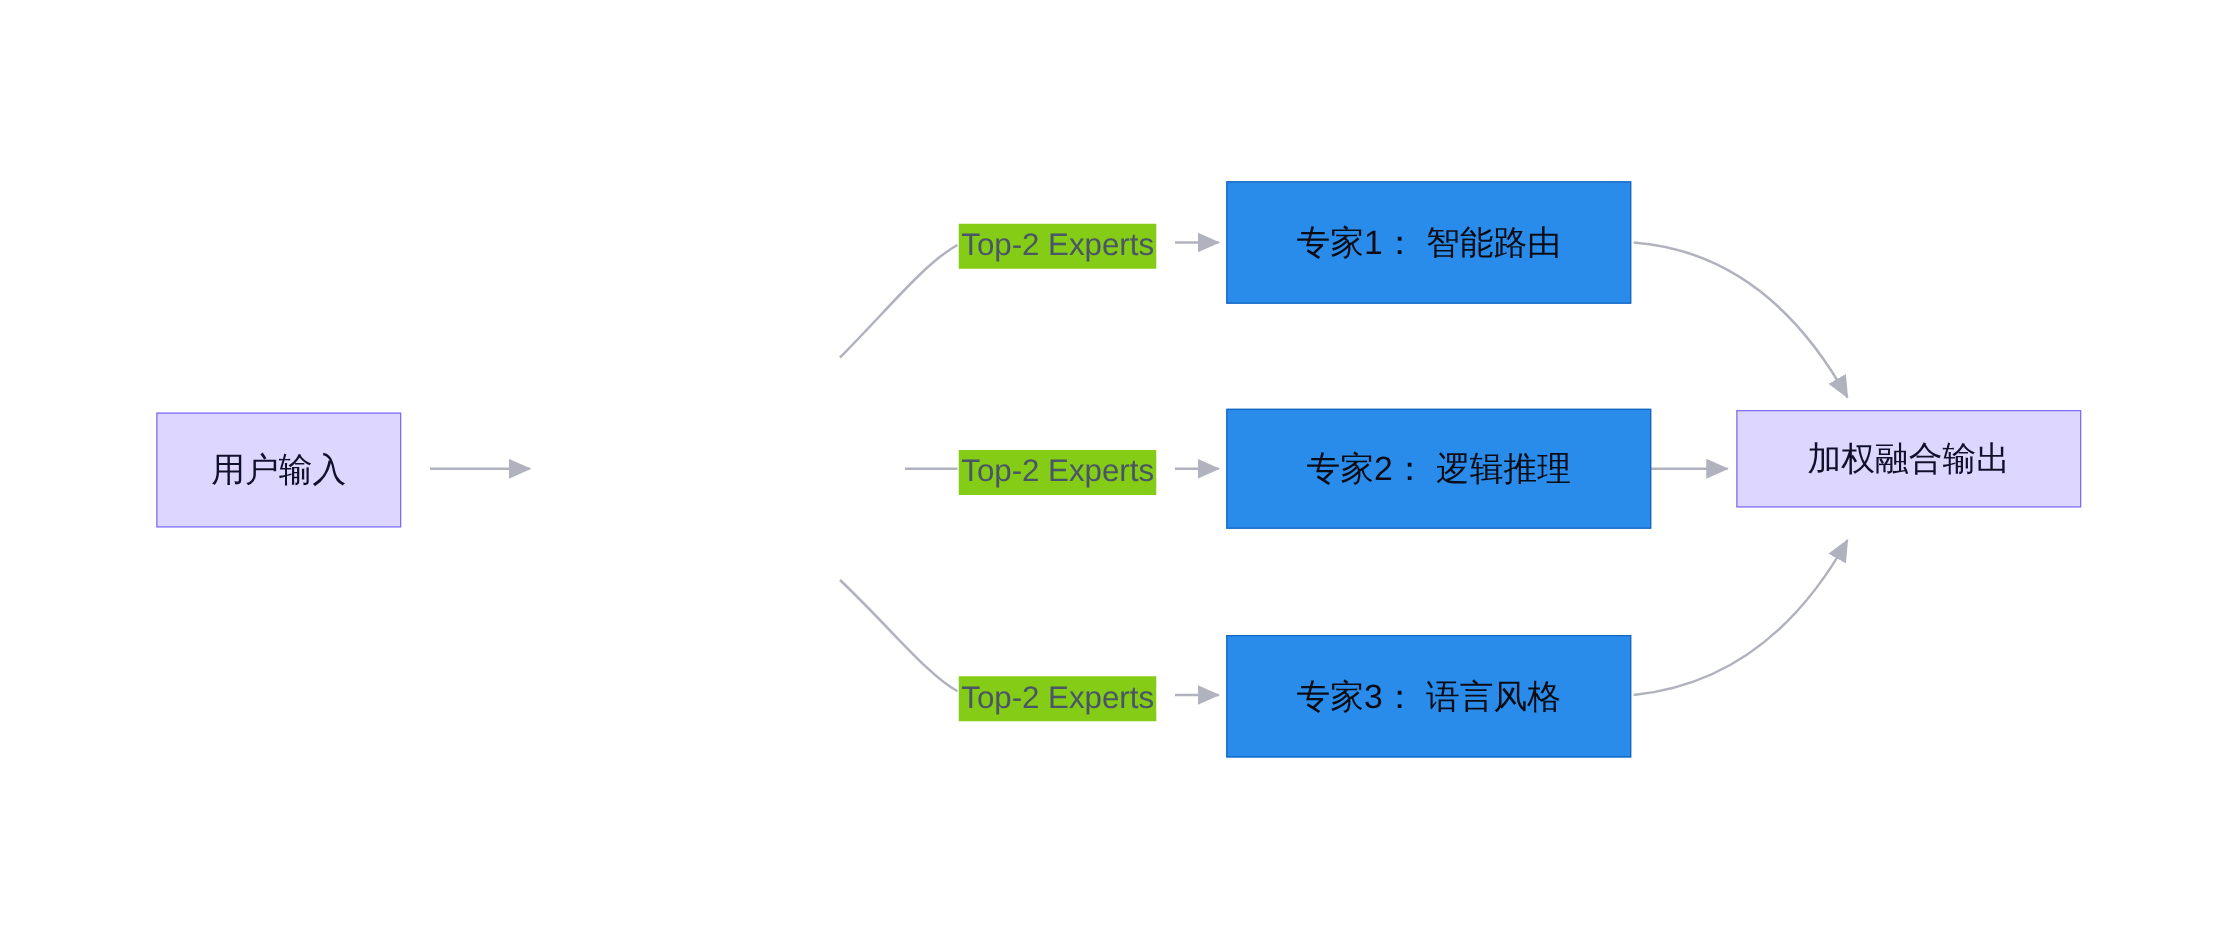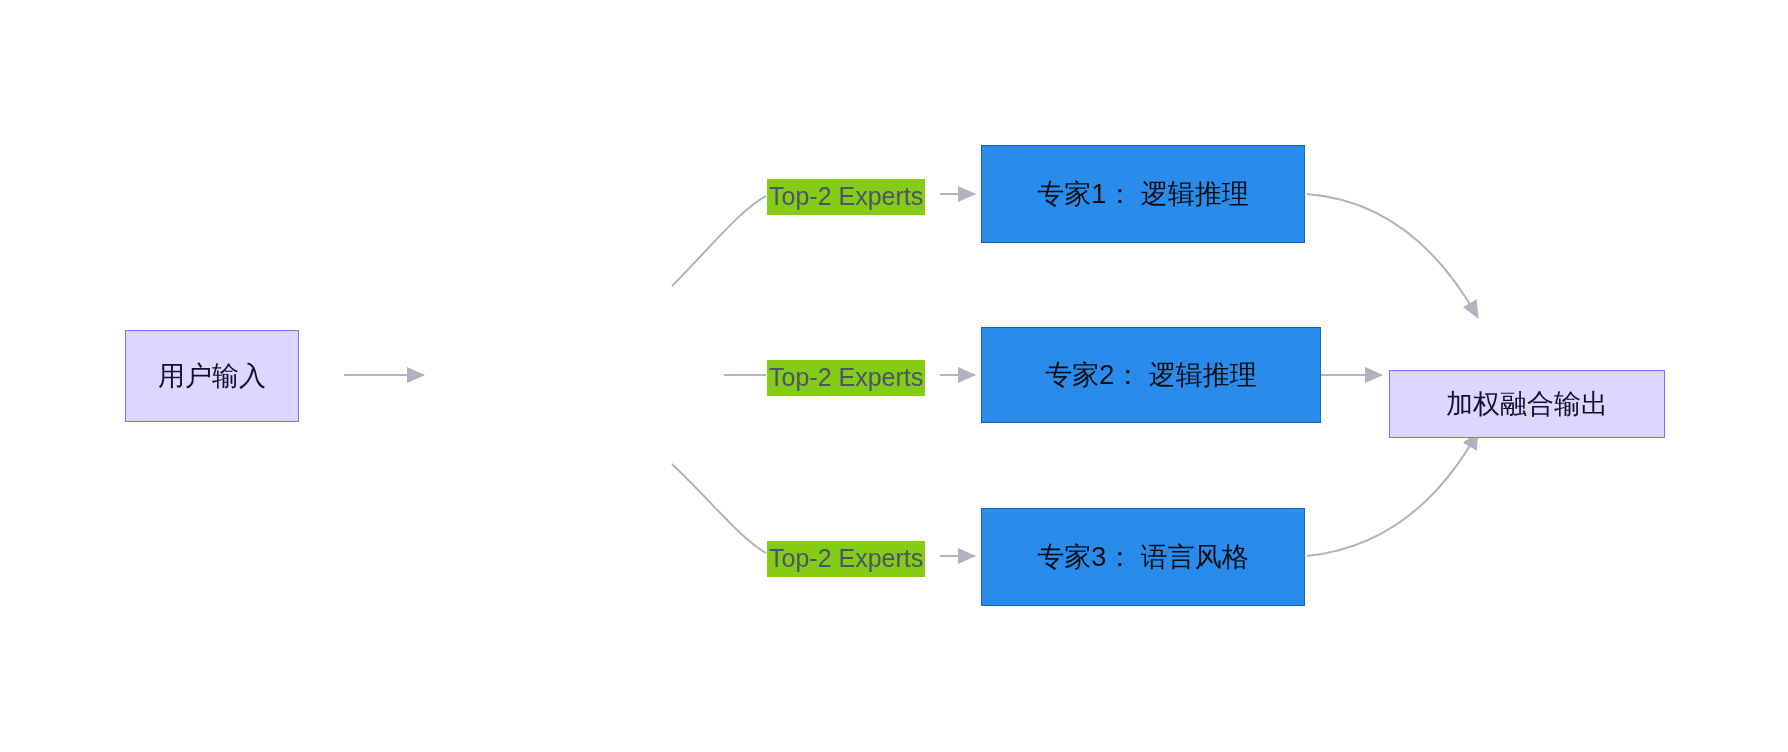--- a/index.html
+++ b/index.html
@@ -104,39 +104,39 @@
     <path d="M940,375 L975,375" fill="none" stroke="#b0b2bd" stroke-width="2" marker-end="url(#arrow)"></path>
 
     <path d="M672,464 C712,502 742,540 766,553" fill="none" stroke="#b0b2bd" stroke-width="2"></path>
     <path d="M940,556 L975,556" fill="none" stroke="#b0b2bd" stroke-width="2" marker-end="url(#arrow)"></path>
 
     <path d="M1307,194 C1385,200 1440,250 1478,318" fill="none" stroke="#b0b2bd" stroke-width="2" marker-end="url(#arrow)"></path>
     <path d="M1307,375 L1382,375" fill="none" stroke="#b0b2bd" stroke-width="2" marker-end="url(#arrow)"></path>
     <path d="M1307,556 C1385,548 1440,500 1478,432" fill="none" stroke="#b0b2bd" stroke-width="2" marker-end="url(#arrow)"></path>
   </svg>
 
-  <div class="node node-io" style="left:125px; top:330px; width:174px; height:92px;">
+  <div class="node node-io" style="left:125px; top:330px; width:196px; height:92px;">
     <span>用户输入</span>
   </div>
 
 
   <div class="edge-label" style="left:767px; top:179px;">Top-2 Experts</div>
   <div class="edge-label" style="left:767px; top:360px;">Top-2 Experts</div>
   <div class="edge-label" style="left:767px; top:541px;">Top-2 Experts</div>
 
   <div class="node node-expert" style="left:981px; top:145px; width:324px; height:98px;">
-    <span>专家1： 逻辑推理</span>
+    <span>专家1： 智能路由</span>
   </div>
 
   <div class="node node-expert" style="left:981px; top:327px; width:340px; height:96px;">
     <span>专家2： 逻辑推理</span>
   </div>
 
   <div class="node node-expert" style="left:981px; top:508px; width:324px; height:98px;">
     <span>专家3： 语言风格</span>
   </div>
 
-  <div class="node node-io" style="left:1389px; top:328px; width:276px; height:68px;margin-top:42px;">
+  <div class="node node-io" style="left:1389px; top:328px; width:276px; height:78px;">
     <span>加权融合输出</span>
   </div>
 
 
 </div>
 
 </body></html>

